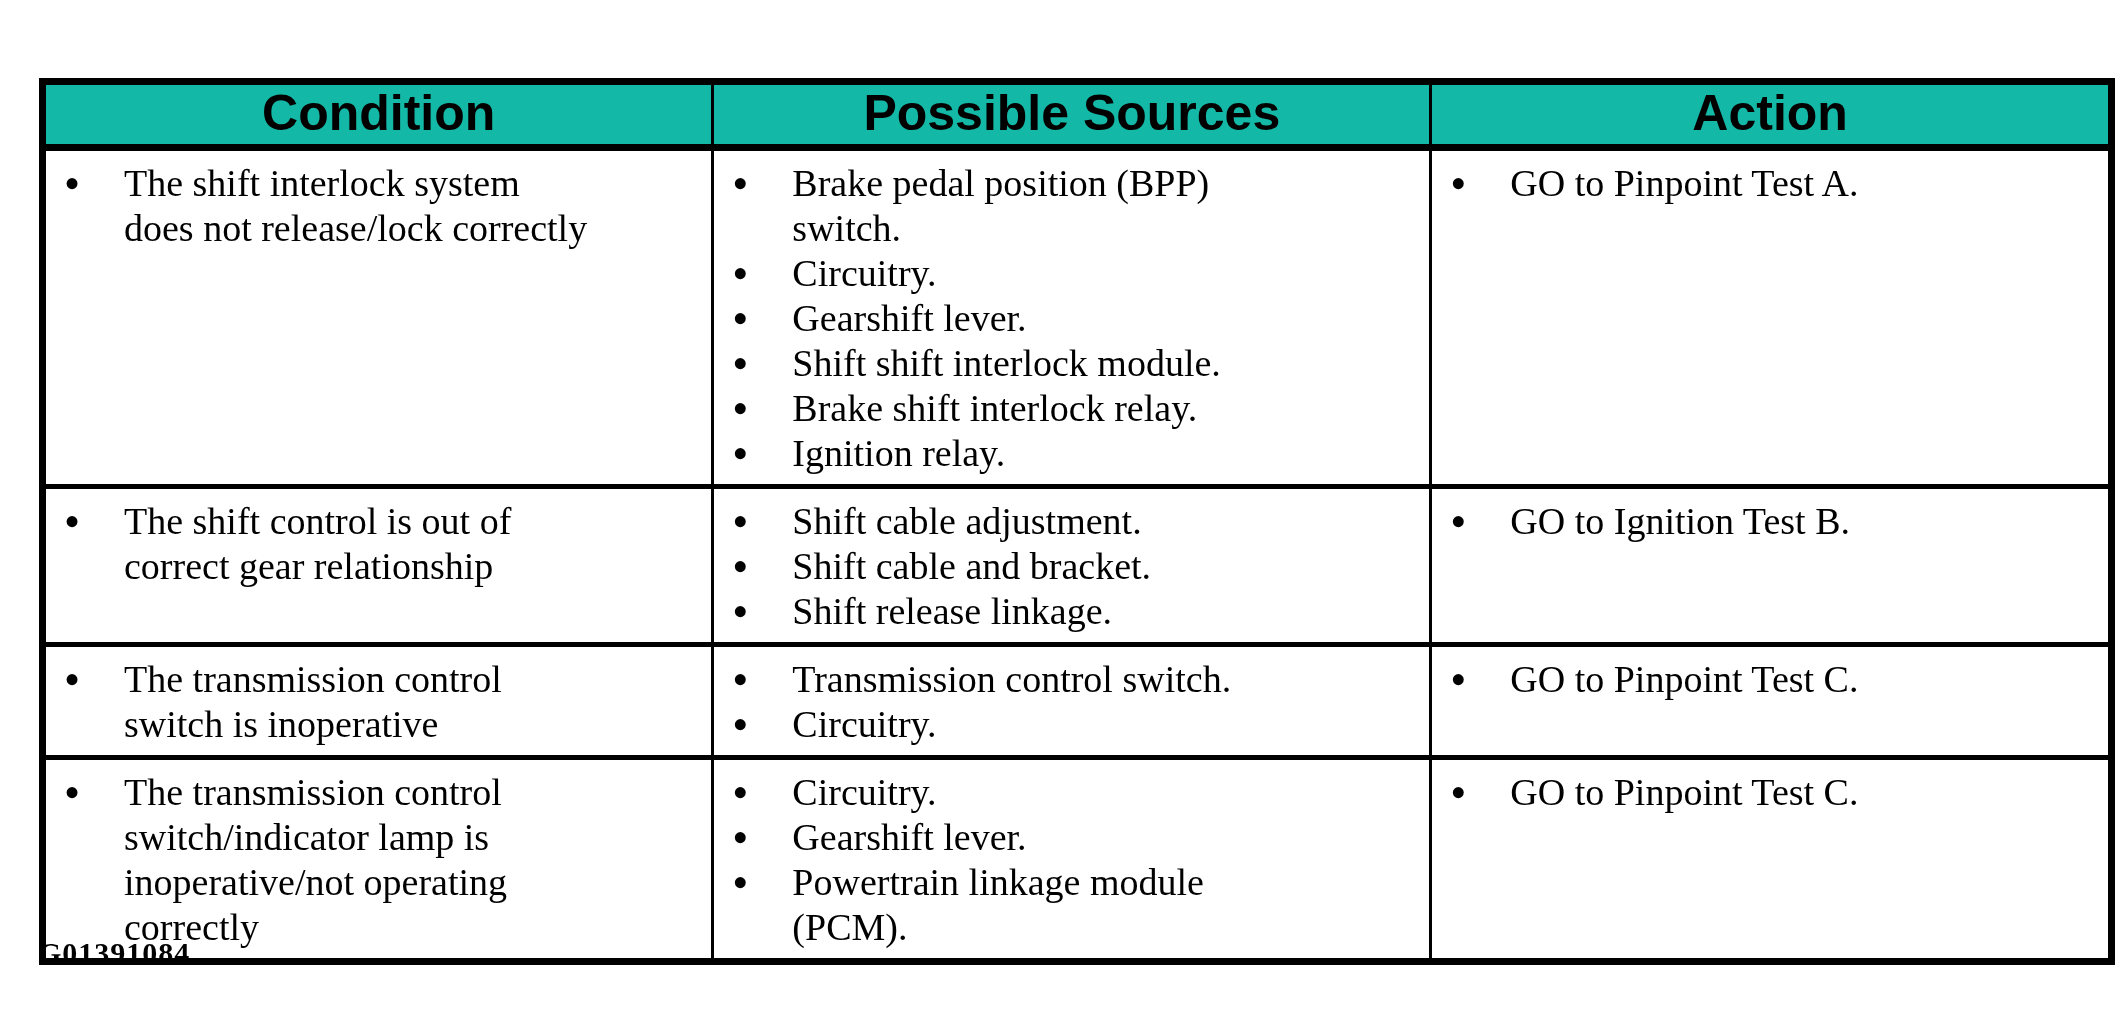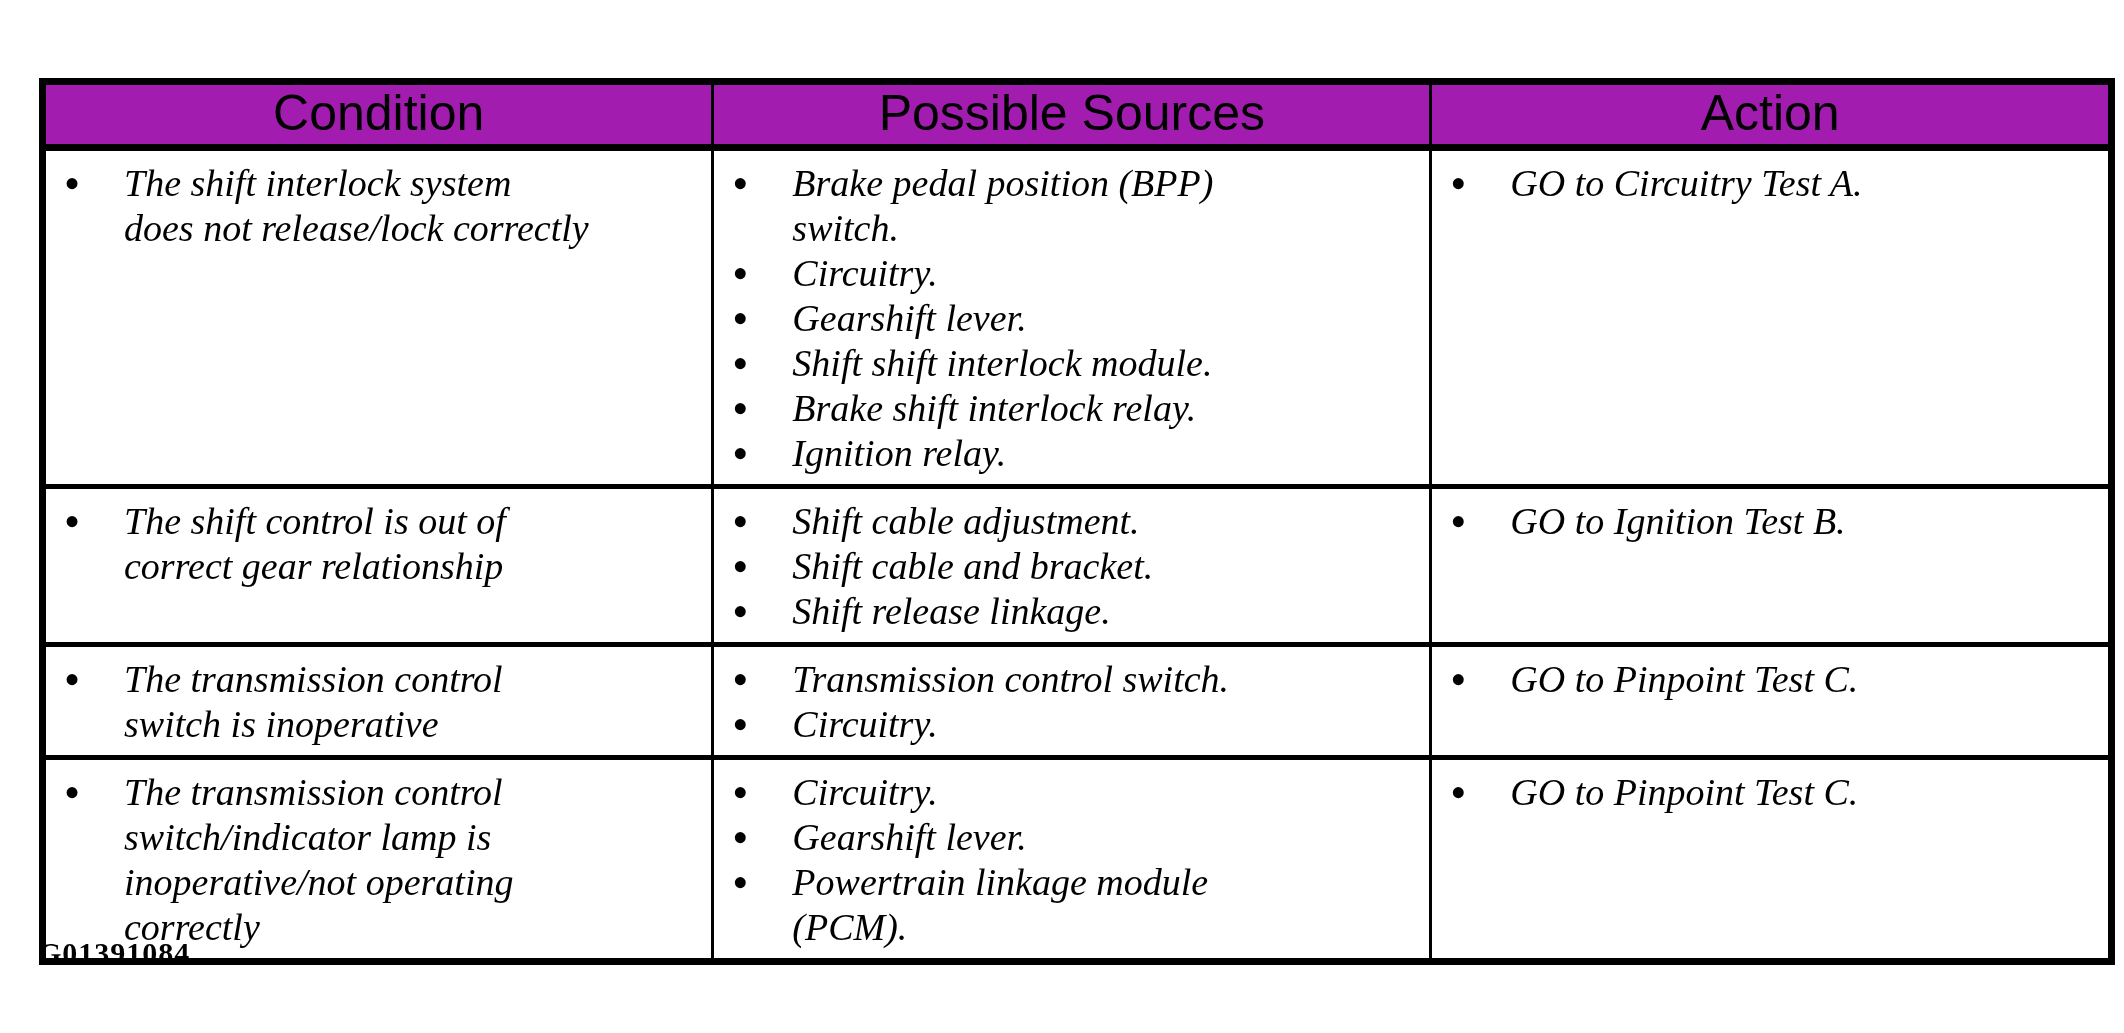--- a/index.html
+++ b/index.html
@@ -20,26 +20,26 @@
     border-collapse: collapse;
     table-layout: fixed;
   }
   table.diag, table.diag th, table.diag td {
     border: 3px solid #000;
   }
   table.diag { border-width: 7px; }
   table.diag th {
     border-bottom-width: 7px;
     font-family: "Liberation Sans", sans-serif;
-    font-weight: normal;
+    font-weight: bold;
     font-size: 50px;
     line-height: 1.05;
     text-align: center;
     padding: 2px 0 4px 0;
-    background: #a21caf;
+    background: #14b8a6;
   }
   table.diag td {
     border-top-width: 5px;
     border-bottom-width: 5px;
     vertical-align: top;
     padding: 10px 18px 8px 16px;
     font-size: 38px;
     line-height: 45px;
   }
   tr.r1 td { height: 333px; }
@@ -53,21 +53,20 @@
     align-items: start;
   }
   .bullet {
     font-size: 46px;
     line-height: 45px;
     padding-left: 2px;
   }
   .li-text {
     white-space: pre-line;
     line-height: 45px;
-    font-style: italic;
   }
 
   .figure-id {
     position: absolute;
     left: 38px; top: 936px;
     font-family: Liberation Serif, serif;
     font-weight: bold;
     font-size: 30px;
     letter-spacing: 1px;
   }
@@ -121,21 +120,21 @@
             <span class="li-text">Brake shift interlock relay.</span>
           </div>
           <div class="li">
             <span class="bullet">•</span>
             <span class="li-text">Ignition relay.</span>
           </div>
         </td>
         <td>
           <div class="li">
             <span class="bullet">•</span>
-            <span class="li-text">GO to Circuitry Test A.</span>
+            <span class="li-text">GO to Pinpoint Test A.</span>
           </div>
         </td>
       </tr>
       <tr class="r2">
         <td>
           <div class="li">
             <span class="bullet">•</span>
             <span class="li-text">The shift control is out of
 correct gear relationship</span>
           </div>

